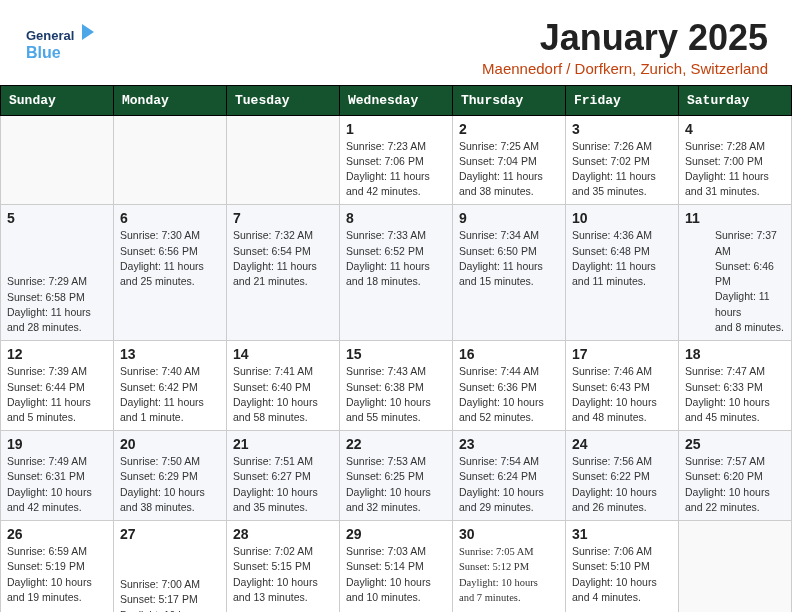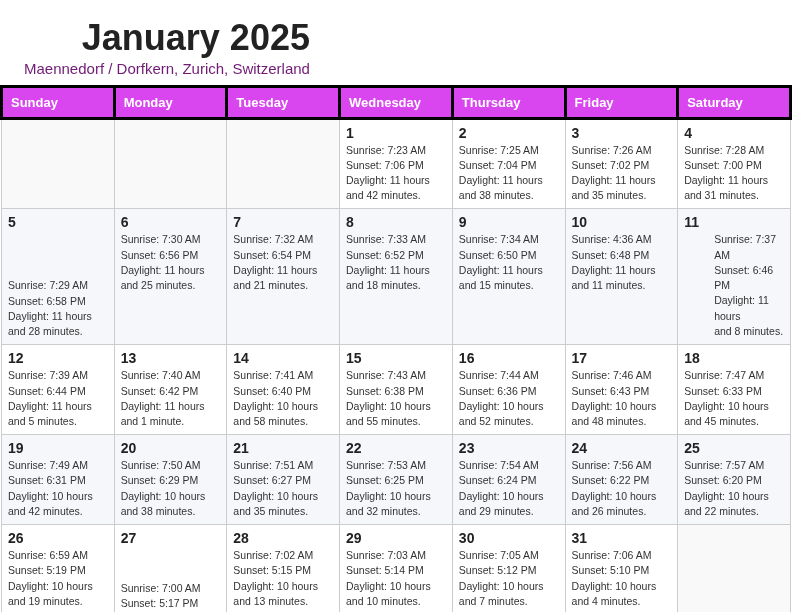--- a/index.html
+++ b/index.html
@@ -20,37 +20,38 @@
       text-align: right;
     }
     .month-title {
       font-size: 36px;
       font-weight: bold;
       color: #222;
       line-height: 1.1;
     }
     .location {
       font-size: 15px;
-      color: #701a75;
+      color: #c2410c;
       margin-top: 2px;
     }
     .calendar {
       width: 100%;
       border-collapse: collapse;
       margin: 0;
       padding: 0 0;
     }
     .calendar th {
-      background: #d946ef;
+      background: #14532d;
       color: #fff;
       font-size: 13px;
       font-weight: bold;
       text-align: left;
       padding: 7px 8px;
-      border: 3px solid #000000;
+      border: 1px solid #000000;
+      font-family: Liberation Mono, monospace;
     }
     .calendar td {
       vertical-align: top;
       border: 1px solid #ccc;
       padding: 5px 6px;
       width: 113px;
       min-height: 80px;
       background: #fff;
       font-size: 11px;
       color: #333;
@@ -78,20 +79,32 @@
     }
     .logo-container {
       display: flex;
       align-items: center;
     }
   </style>
 </head>
 <body>
 
 <div class="header">
+  <div class="logo-container">
+    <div>
+      <svg width="72" height="52" viewBox="0 0 72 52">
+
+        <text x="2" y="22" font-family="Arial" font-size="13" font-weight="bold" fill="#1a3a6b">General</text>
+
+        <polygon points="58,6 70,14 58,22" fill="#4da6e8"></polygon>
+
+        <text x="2" y="40" font-family="Arial" font-size="16" font-weight="bold" fill="#4da6e8">Blue</text>
+      </svg>
+    </div>
+  </div>
   <div class="title-section">
     <div class="month-title">January 2025</div>
     <div class="location">Maennedorf / Dorfkern, Zurich, Switzerland</div>
   </div>
 </div>
 
 <table class="calendar">
   <thead>
     <tr>
     <th>Sunday</th>
@@ -314,21 +327,21 @@
         </td>
         <td>
           <span class="day-number">29</span>
           <div class="day-info" style="white-space: pre-line;">Sunrise: 7:03 AM
 Sunset: 5:14 PM
 Daylight: 10 hours
 and 10 minutes.</div>
         </td>
         <td>
           <span class="day-number">30</span>
-          <div class="day-info" style="white-space: pre-line;">Sunrise: 7:05 AM
+          <div class="day-info" style="white-space: pre-line; font-family: Liberation Serif, serif;">Sunrise: 7:05 AM
 Sunset: 5:12 PM
 Daylight: 10 hours
 and 7 minutes.</div>
         </td>
         <td>
           <span class="day-number">31</span>
           <div class="day-info" style="white-space: pre-line;">Sunrise: 7:06 AM
 Sunset: 5:10 PM
 Daylight: 10 hours
 and 4 minutes.</div>

